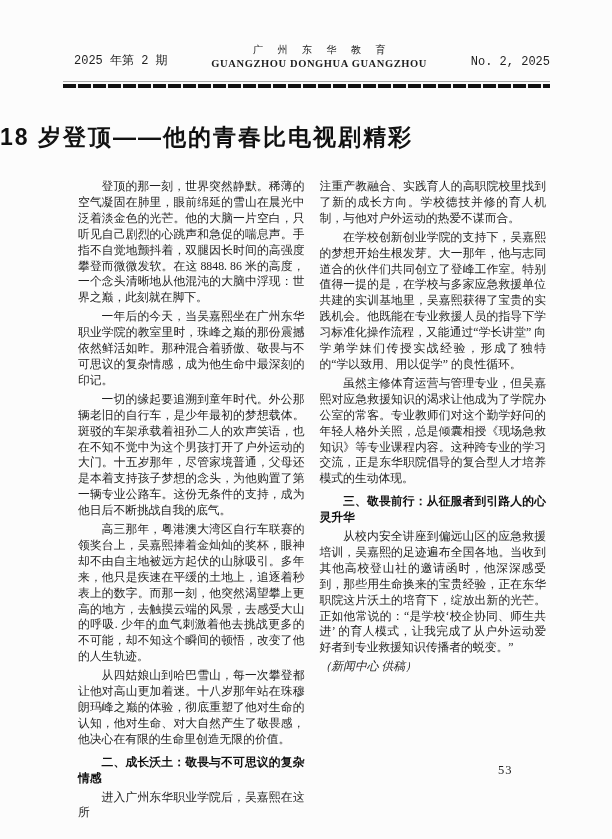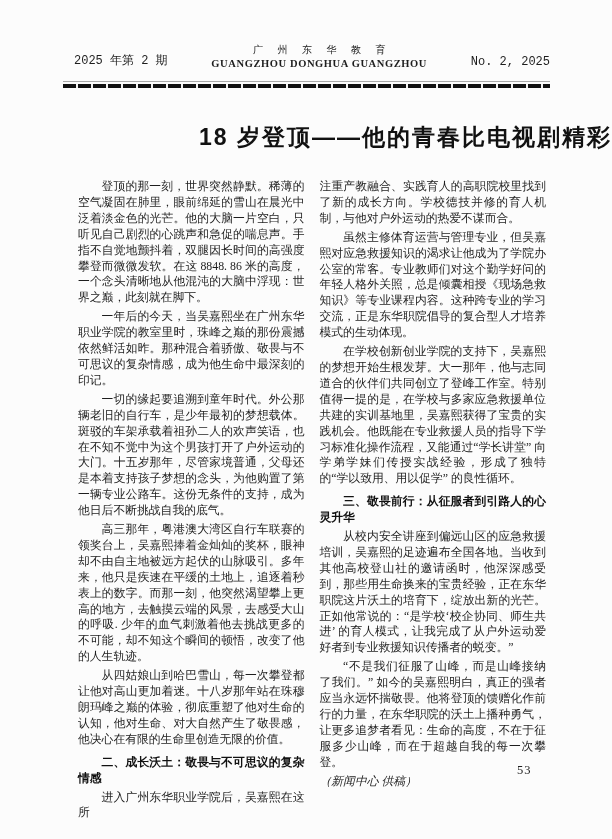--- a/index.html
+++ b/index.html
@@ -42,21 +42,21 @@
     margin-top: 2px;
     background: repeating-linear-gradient(90deg, #111 0 13px, #f2f2f2 13px 15px);
   }
 
   
   .article-title {
     position: absolute;
     top: 122px;
     left: 0;
     width: 100%;
-    text-align: right;
+    text-align: left;
     font-family: "Liberation Sans", "DejaVu Sans", sans-serif;
     font-weight: bold;
     font-size: 23px;
     letter-spacing: 2px;
     color: #111;
   }
 
   
   .columns {
     position: absolute;
@@ -86,21 +86,21 @@
     text-align: left;
     font-style: italic;
     padding-right: 8px;
     margin-top: 3px !important;
   }
 
   
   .page-number {
     position: absolute;
     top: 763px;
-    left: 517px;
+    left: 498px;
     font-size: 12.5px;
     letter-spacing: 1px;
   }
 </style>
 </head>
 <body>
 
 <div class="page">
 
   <div class="running-head">
@@ -124,24 +124,23 @@
         <p class="t-p">登顶的那一刻，世界突然静默。稀薄的空气凝固在肺里，眼前绵延的雪山在晨光中泛着淡金色的光芒。他的大脑一片空白，只听见自己剧烈的心跳声和急促的喘息声。手指不自觉地颤抖着，双腿因长时间的高强度攀登而微微发软。在这 8848. 86 米的高度，一个念头清晰地从他混沌的大脑中浮现：世界之巅，此刻就在脚下。</p>
         <p class="t-p">一年后的今天，当吴嘉熙坐在广州东华职业学院的教室里时，珠峰之巅的那份震撼依然鲜活如昨。那种混合着骄傲、敬畏与不可思议的复杂情感，成为他生命中最深刻的印记。</p>
         <p class="t-p">一切的缘起要追溯到童年时代。外公那辆老旧的自行车，是少年最初的梦想载体。斑驳的车架承载着祖孙二人的欢声笑语，也在不知不觉中为这个男孩打开了户外运动的大门。十五岁那年，尽管家境普通，父母还是本着支持孩子梦想的念头，为他购置了第一辆专业公路车。这份无条件的支持，成为他日后不断挑战自我的底气。</p>
         <p class="t-p">高三那年，粤港澳大湾区自行车联赛的领奖台上，吴嘉熙捧着金灿灿的奖杯，眼神却不由自主地被远方起伏的山脉吸引。多年来，他只是疾速在平缓的土地上，追逐着秒表上的数字。而那一刻，他突然渴望攀上更高的地方，去触摸云端的风景，去感受大山的呼吸. 少年的血气刺激着他去挑战更多的不可能，却不知这个瞬间的顿悟，改变了他的人生轨迹。</p>
         <p class="t-p">从四姑娘山到哈巴雪山，每一次攀登都让他对高山更加着迷。十八岁那年站在珠穆朗玛峰之巅的体验，彻底重塑了他对生命的认知，他对生命、对大自然产生了敬畏感，他决心在有限的生命里创造无限的价值。</p>
         <p class="t-h">二、成长沃土：敬畏与不可思议的复杂情感</p>
         <p class="t-p">进入广州东华职业学院后，吴嘉熙在这所</p>
       </div>
     <div class="col">
         <p class="t-pc">注重产教融合、实践育人的高职院校里找到了新的成长方向。学校德技并修的育人机制，与他对户外运动的热爱不谋而合。</p>
+        <p class="t-p">在学校创新创业学院的支持下，吴嘉熙的梦想开始生根发芽。大一那年，他与志同道合的伙伴们共同创立了登峰工作室。特别值得一提的是，在学校与多家应急救援单位共建的实训基地里，吴嘉熙获得了宝贵的实践机会。他既能在专业救援人员的指导下学习标准化操作流程，又能通过“学长讲堂” 向学弟学妹们传授实战经验，形成了独特的“学以致用、用以促学” 的良性循环。</p>
         <p class="t-p">虽然主修体育运营与管理专业，但吴嘉熙对应急救援知识的渴求让他成为了学院办公室的常客。专业教师们对这个勤学好问的年轻人格外关照，总是倾囊相授《现场急救知识》等专业课程内容。这种跨专业的学习交流，正是东华职院倡导的复合型人才培养模式的生动体现。</p>
-        <p class="t-p">在学校创新创业学院的支持下，吴嘉熙的梦想开始生根发芽。大一那年，他与志同道合的伙伴们共同创立了登峰工作室。特别值得一提的是，在学校与多家应急救援单位共建的实训基地里，吴嘉熙获得了宝贵的实践机会。他既能在专业救援人员的指导下学习标准化操作流程，又能通过“学长讲堂” 向学弟学妹们传授实战经验，形成了独特的“学以致用、用以促学” 的良性循环。</p>
         <p class="t-h">三、敬畏前行：从征服者到引路人的心灵升华</p>
         <p class="t-p">从校内安全讲座到偏远山区的应急救援培训，吴嘉熙的足迹遍布全国各地。当收到其他高校登山社的邀请函时，他深深感受到，那些用生命换来的宝贵经验，正在东华职院这片沃土的培育下，绽放出新的光芒。正如他常说的：“是学校‘校企协同、师生共进’ 的育人模式，让我完成了从户外运动爱好者到专业救援知识传播者的蜕变。”</p>
-        <p class="t-p">“不是我们征服了山峰，而是山峰接纳了我们。” 如今的吴嘉熙明白，真正的强者应当永远怀揣敬畏。他将登顶的馈赠化作前行的力量，在东华职院的沃土上播种勇气，让更多追梦者看见：生命的高度，不在于征服多少山峰，而在于超越自我的每一次攀登。</p>
         <p class="t-sig">（新闻中心 供稿）</p>
       </div>
   </div>
 
   <div class="page-number">53</div>
 
 </div>
 
 </body></html>

